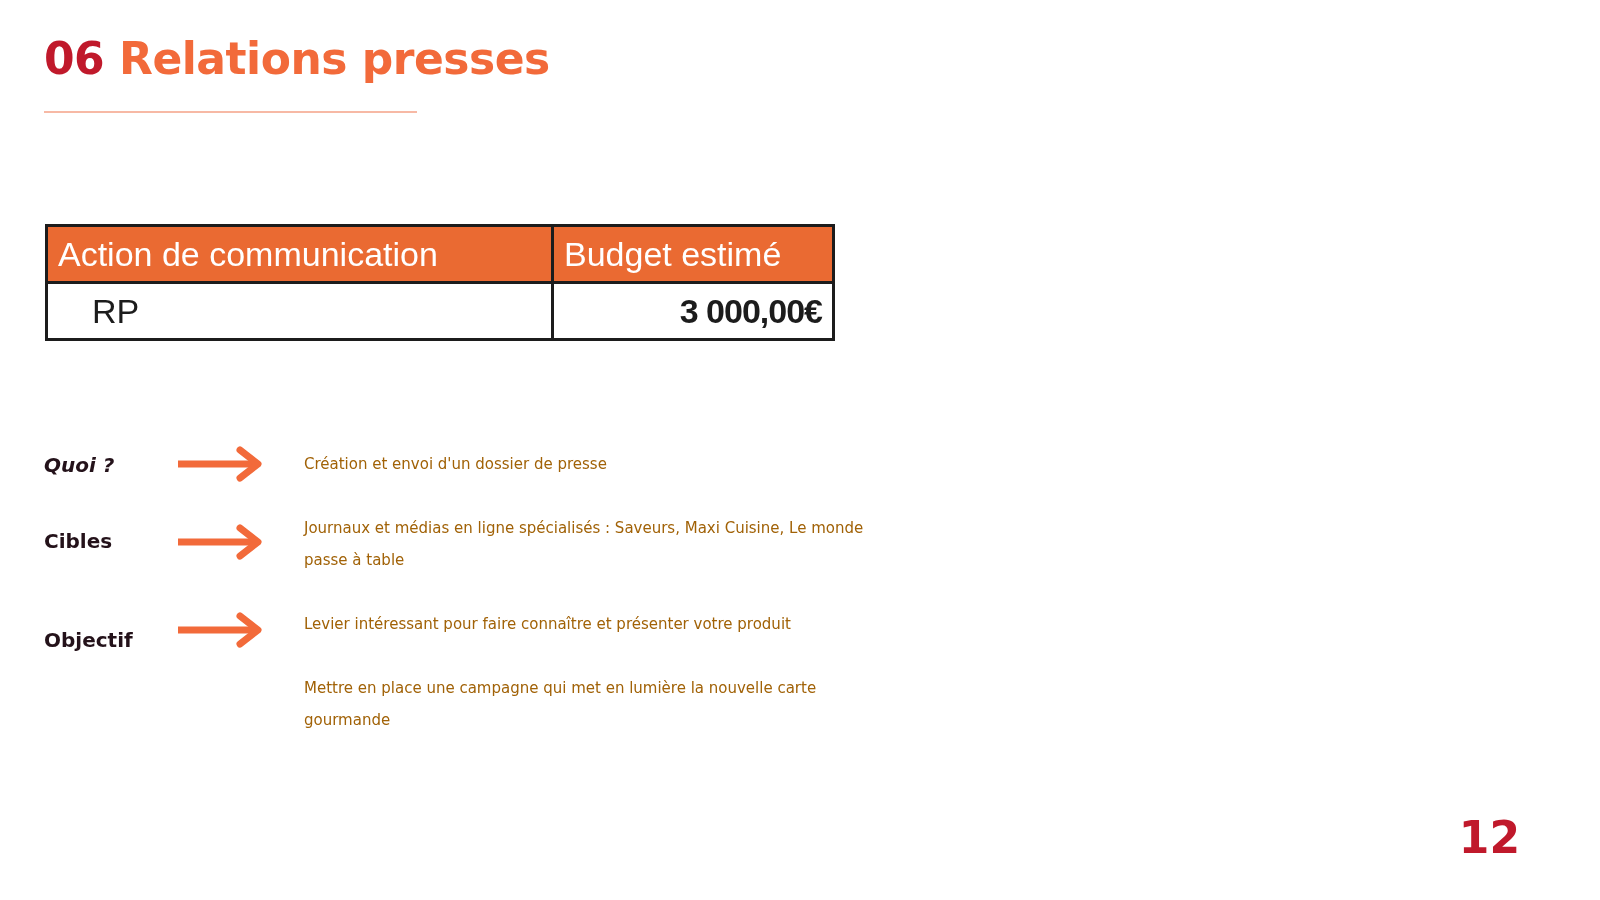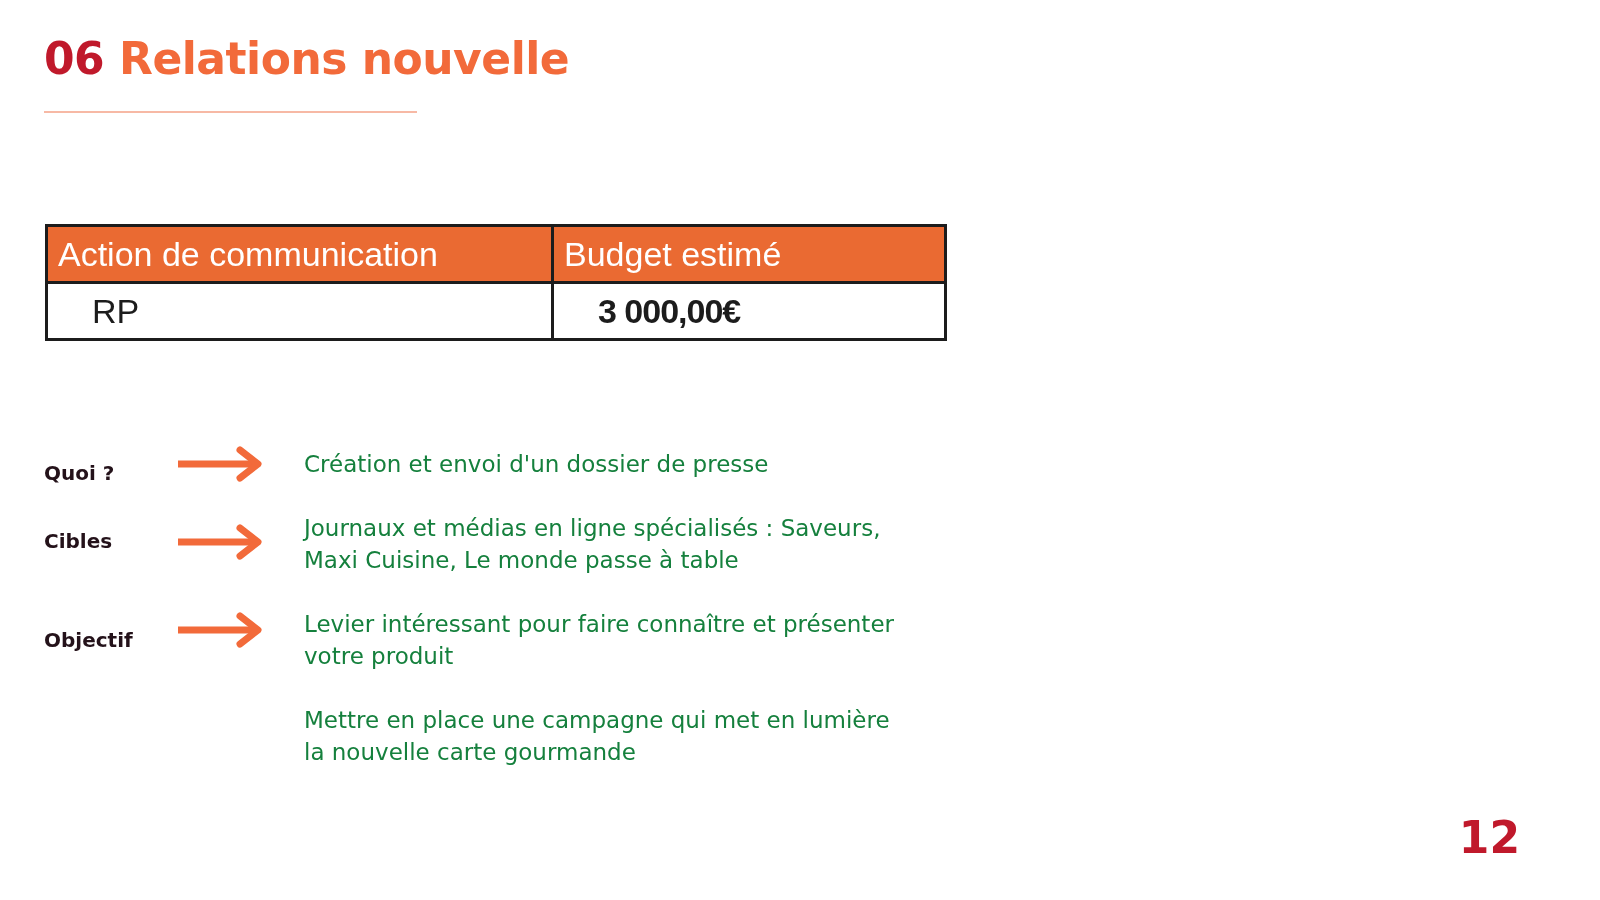--- a/index.html
+++ b/index.html
@@ -34,21 +34,21 @@
       left: 44px;
       top: 111px;
       width: 373px;
       height: 2px;
       background: #f7b9a5;
     }
     .budget-table {
       position: absolute;
       left: 45px;
       top: 224px;
-      width: 902px;
+      width: 790px;
       border-collapse: collapse;
       font-family: "Liberation Sans", sans-serif;
     }
     .budget-table th, .budget-table td {
       border: 3px solid #1c1c1c;
       height: 54px;
       padding: 0 10px;
       font-size: 34px;
       line-height: 54px;
     }
@@ -58,20 +58,21 @@
       font-weight: normal;
       text-align: left;
     }
     .budget-table td {
       background: #ffffff;
       color: #1c1c1c;
       padding-left: 44px;
     }
     .budget-table .col-action { width: 483px; }
     .budget-table td.amount {
+      text-align: right;
       font-weight: bold;
       letter-spacing: -1px;
     }
     .rows {
       position: absolute;
       left: 44px;
       top: 446px;
       width: 880px;
     }
     .row {
@@ -92,43 +93,43 @@
       position: absolute;
       left: 132px;
       width: 88px;
       height: 36px;
     }
     .row-value {
       position: absolute;
       left: 260px;
       width: 600px;
       font-family: "DejaVu Sans", sans-serif;
-      font-size: 23px;
+      font-size: 15px;
       line-height: 32px;
-      color: #15803d;
+      color: #a16207;
     }
     .row-value p { margin: 0; }
     .row-value p + p { margin-top: 32px; }
     .page-number {
       position: absolute;
       right: 80px;
       top: 812px;
       font-family: "DejaVu Sans", sans-serif;
       font-weight: bold;
       font-size: 44px;
       color: #c0192b;
       line-height: 52px;
     }
   </style>
 </head>
 <body>
 
 <h1 class="title">
   <span class="num">06</span>
-  <span class="text">Relations nouvelle</span>
+  <span class="text">Relations presses</span>
 </h1>
 <div class="title-rule"></div>
 
 <table class="budget-table">
   <thead>
     <tr>
       <th class="col-action">Action de communication</th>
       <th>Budget estimé</th>
     </tr>
   </thead>
@@ -136,21 +137,21 @@
     <tr>
       <td>RP</td>
       <td class="amount">3 000,00€</td>
     </tr>
   </tbody>
 </table>
 
 <div class="rows">
 
   <div class="row" style="top:0px;">
-    <span class="row-label" style="top:15px;">Quoi ?</span>
+    <span class="row-label" style="top:7px;font-style:italic;">Quoi ?</span>
     <svg class="row-arrow" style="top:0px;" viewBox="0 0 88 36">
       <line x1="2" y1="18" x2="80" y2="18" stroke="#f26a3a" stroke-width="7" stroke-linecap="butt"></line>
       <polyline points="64,4 82,18 64,32" fill="none" stroke="#f26a3a" stroke-width="7" stroke-linecap="round" stroke-linejoin="round"></polyline>
     </svg>
     <div class="row-value" style="top:2px;">
       <p>Création et envoi d'un dossier de presse</p>
     </div>
   </div>
 
   <div class="row" style="top:66px;">

